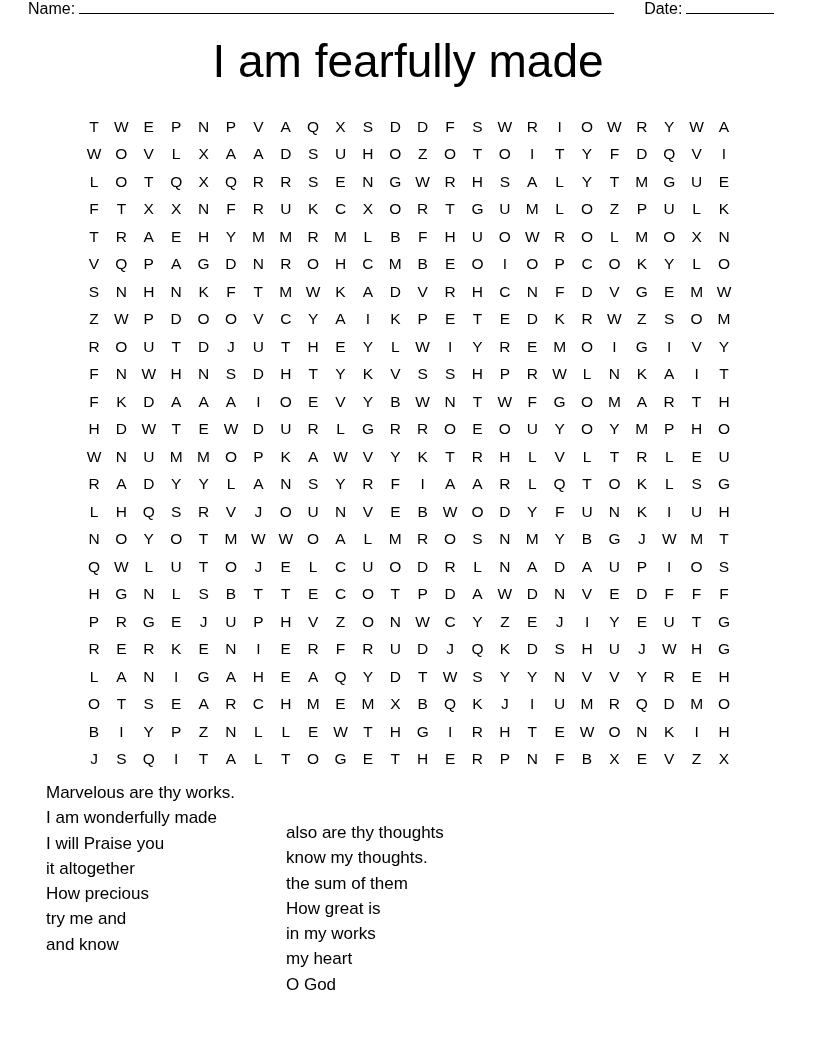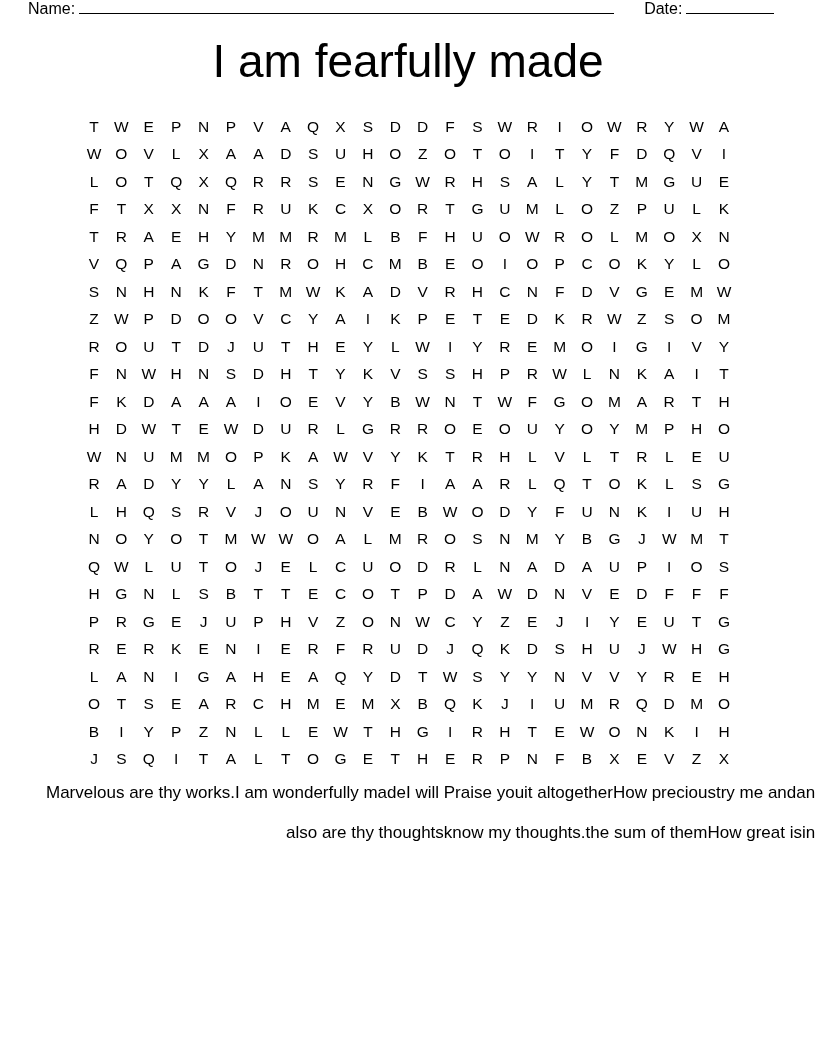--- a/index.html
+++ b/index.html
@@ -82,21 +82,21 @@
   
   .wordlist {
     position: absolute;
     top: 780px;
     left: 46px;
     width: 724px;
     display: flex;
   }
   .word-col {
     display: flex;
-    flex-direction: row;
+    flex-direction: column;
   }
   .word-col.c1 { width: 240px; }
   .word-col.c2 { width: 240px; }
   .word-col.c3 { width: 244px; margin-top: 40px; }
   .word {
     font-size: 17px;
     line-height: 25.3px;
     font-family: "Liberation Sans", sans-serif;
     white-space: nowrap;
   }

